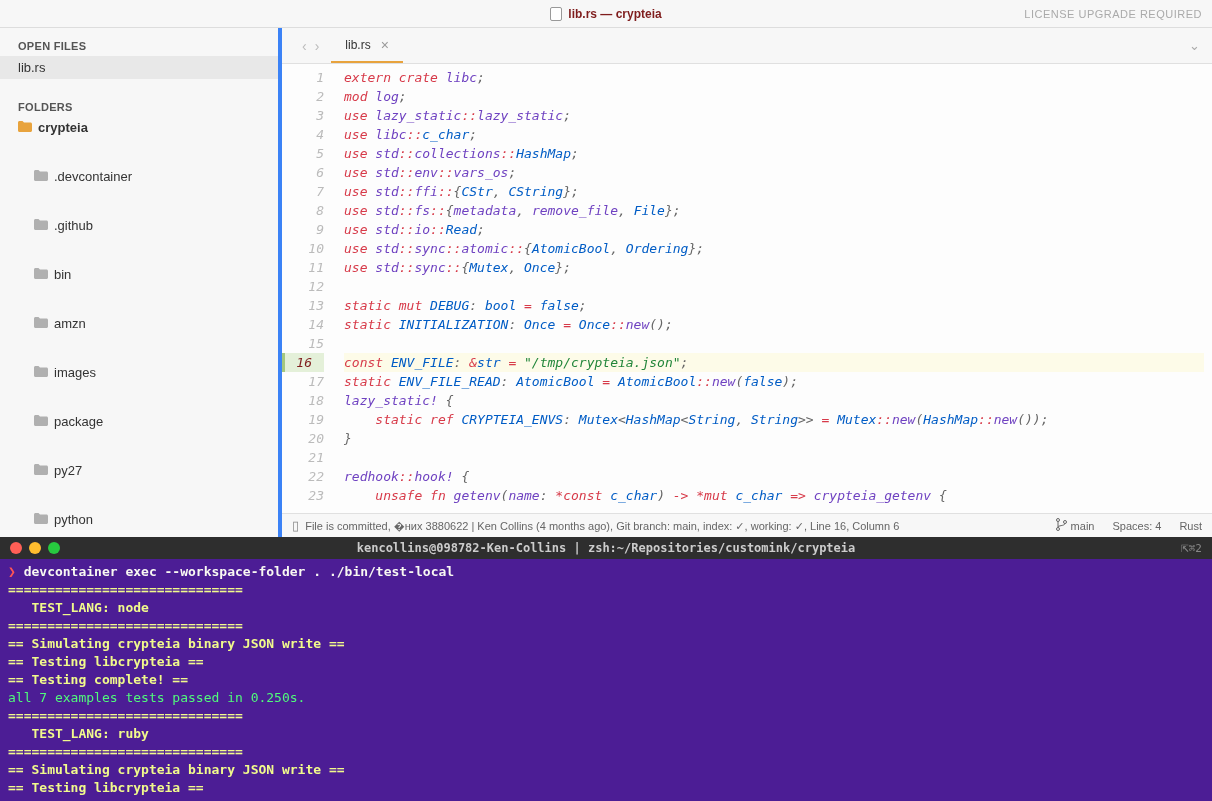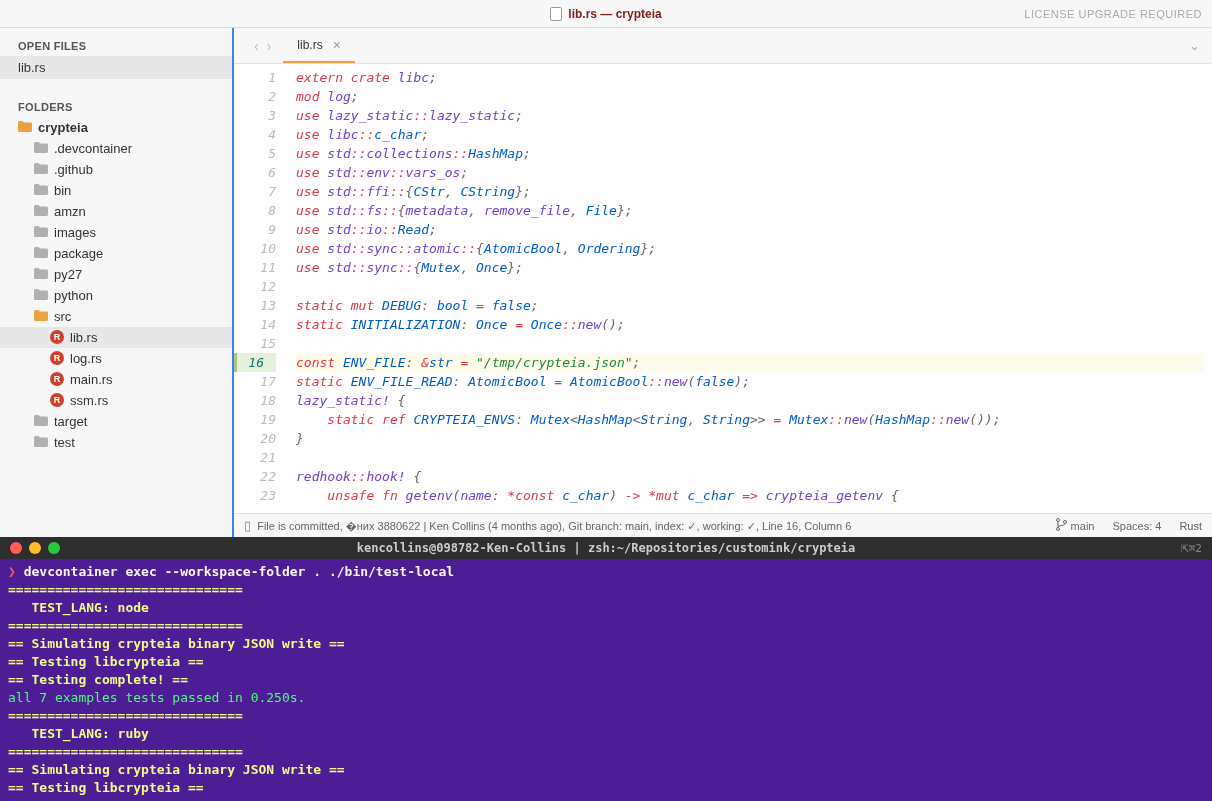--- a/index.html
+++ b/index.html
@@ -2,45 +2,45 @@
 <html><head>
 <meta charset="utf-8">
 <style>
 * { margin: 0; padding: 0; box-sizing: border-box; }
 body { font-family: -apple-system, BlinkMacSystemFont, "Segoe UI", sans-serif; font-size: 13px; color: #333; background: #fff; overflow: hidden; width: 1212px; height: 801px; }
 .window { display: flex; flex-direction: column; height: 100%; }
 .titlebar { height: 28px; display: flex; align-items: center; justify-content: center; background: #f7f7f7; border-bottom: 1px solid #ddd; position: relative; }
 .titlebar .title { font-size: 12px; font-weight: 600; color: #7f1d1d; display: flex; align-items: center; gap: 6px; }
 .titlebar .license { position: absolute; right: 10px; font-size: 11px; color: #aaa; letter-spacing: 0.5px; }
 .main { flex: 1; display: flex; min-height: 0; }
-.sidebar { width: 234px; background: #f7f7f7; border-right: 2px solid #3b82f6; overflow-y: auto; padding-top: 4px; }
+.sidebar { width: 282px; background: #f7f7f7; border-right: 4px solid #3b82f6; overflow-y: auto; padding-top: 4px; }
 .section-header { font-size: 11px; font-weight: 600; color: #555; padding: 8px 18px 4px; letter-spacing: 0.3px; }
 .file-item { padding: 4px 18px; font-size: 13px; color: #333; cursor: pointer; display: flex; align-items: center; gap: 6px; }
 .file-item.active { background: #e8e8e8; }
 .tree-item { padding: 3px 6px 3px 18px; font-size: 13px; color: #333; cursor: pointer; display: flex; align-items: flex-start; gap: 6px; }
-.tree-item.indent1 { padding-left: 34px; }
+.tree-item.indent1 { padding-left: 34px; margin-top: 28px; }
 .tree-item.indent2 { padding-left: 50px; }
 .tree-item.selected { background: #e8e8e8; }
 .folder-icon { width: 14px; height: 11px; display: inline-block; }
 .folder-icon.open svg path { fill: #e8a33d; }
 .folder-icon.closed svg path { fill: #b0b0b0; }
 .rust-icon { width: 14px; height: 14px; border-radius: 50%; background: #ce422b; color: #fff; display: inline-flex; align-items: center; justify-content: center; font-size: 9px; font-weight: bold; }
 .doc-icon { width: 12px; height: 14px; border: 1px solid #999; border-radius: 2px; display: inline-block; background: #fff; position: relative; }
 .editor-area { flex: 1; display: flex; flex-direction: column; min-width: 0; }
 .tab-row { height: 36px; display: flex; align-items: center; background: #f7f7f7; border-bottom: 1px solid #e0e0e0; padding: 0 8px; position: relative; }
 .nav-arrows { display: flex; gap: 8px; color: #bbb; margin: 0 12px; }
 .nav-arrows span { cursor: pointer; font-size: 14px; }
 .tab { padding: 8px 14px; font-size: 12px; color: #333; display: flex; align-items: center; gap: 10px; cursor: pointer; border-bottom: 2px solid transparent; }
 .tab.active { border-bottom-color: #e8a33d; }
 .tab-close { color: #999; font-size: 14px; cursor: pointer; }
 .tab-dropdown { position: absolute; right: 12px; color: #aaa; cursor: pointer; }
 .code-area { flex: 1; display: flex; overflow: hidden; background: #fdfdfd; }
 .gutter { width: 54px; text-align: right; padding: 4px 12px 4px 4px; background: #fdfdfd; color: #bbb; font-family: "SF Mono", Menlo, Consolas, monospace; font-size: 13px; line-height: 19px; font-style: italic; user-select: none; }
 .gutter .ln { height: 19px; }
-.gutter .ln.current { color: #0f766e; background: #e4f0d9; border-left: 3px solid #a4c77f; margin-left: -4px; padding-right: 12px; }
+.gutter .ln.current { color: #7f1d1d; background: #e4f0d9; border-left: 3px solid #a4c77f; margin-left: -4px; padding-right: 12px; }
 .code { flex: 1; padding: 4px 8px; font-family: "SF Mono", Menlo, Consolas, monospace; font-size: 13px; line-height: 19px; white-space: pre; font-style: italic; overflow: hidden; }
 .code .line { height: 19px; }
 .code .line.hl { background: #fdfbe8; }
 .kw { color: #d73a49; font-style: italic; }
 .ident { color: #6f42c1; font-style: italic; }
 .ty { color: #005cc5; font-style: italic; }
 .str { color: #22863a; font-style: italic; }
 .op { color: #d73a49; }
 .punct { color: #666; }
 .cnst { color: #005cc5; }

